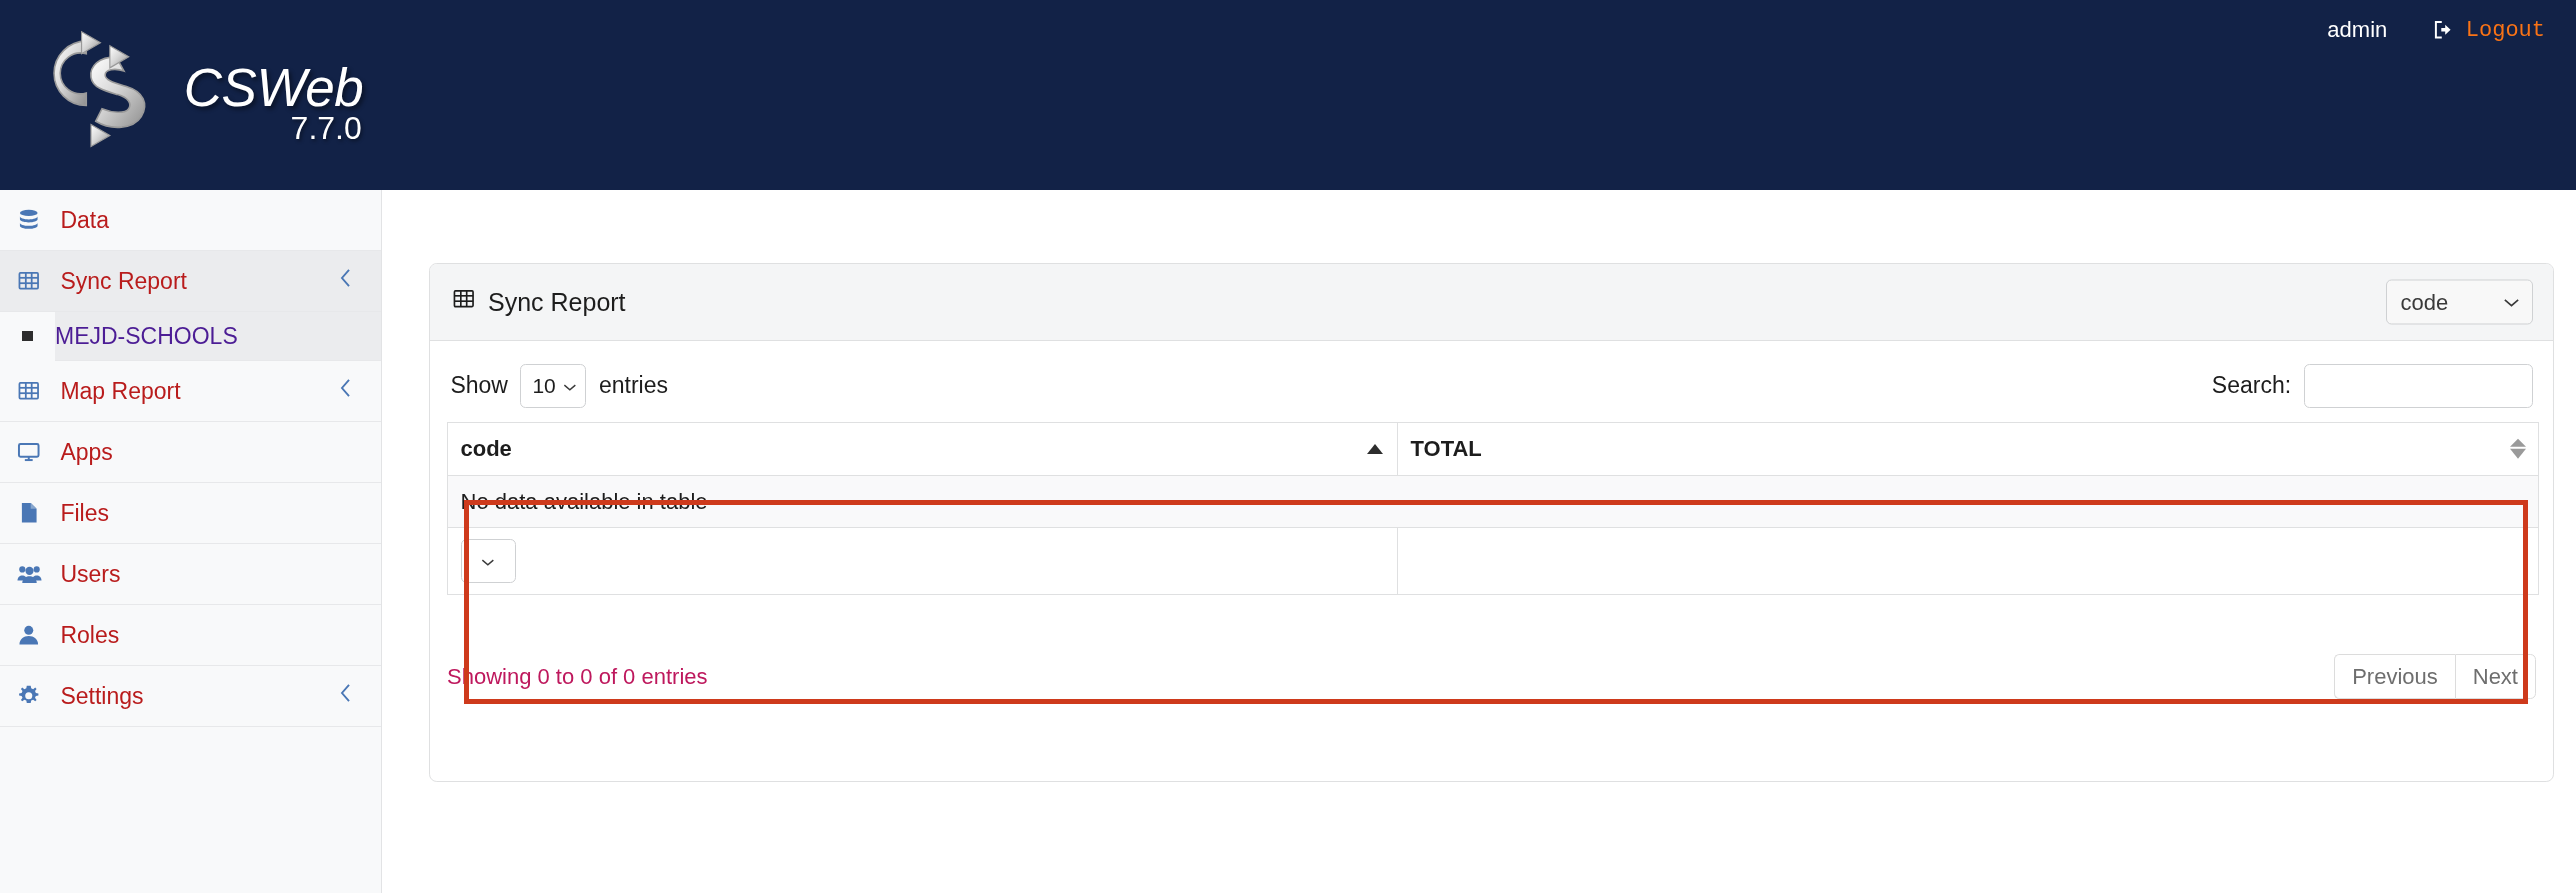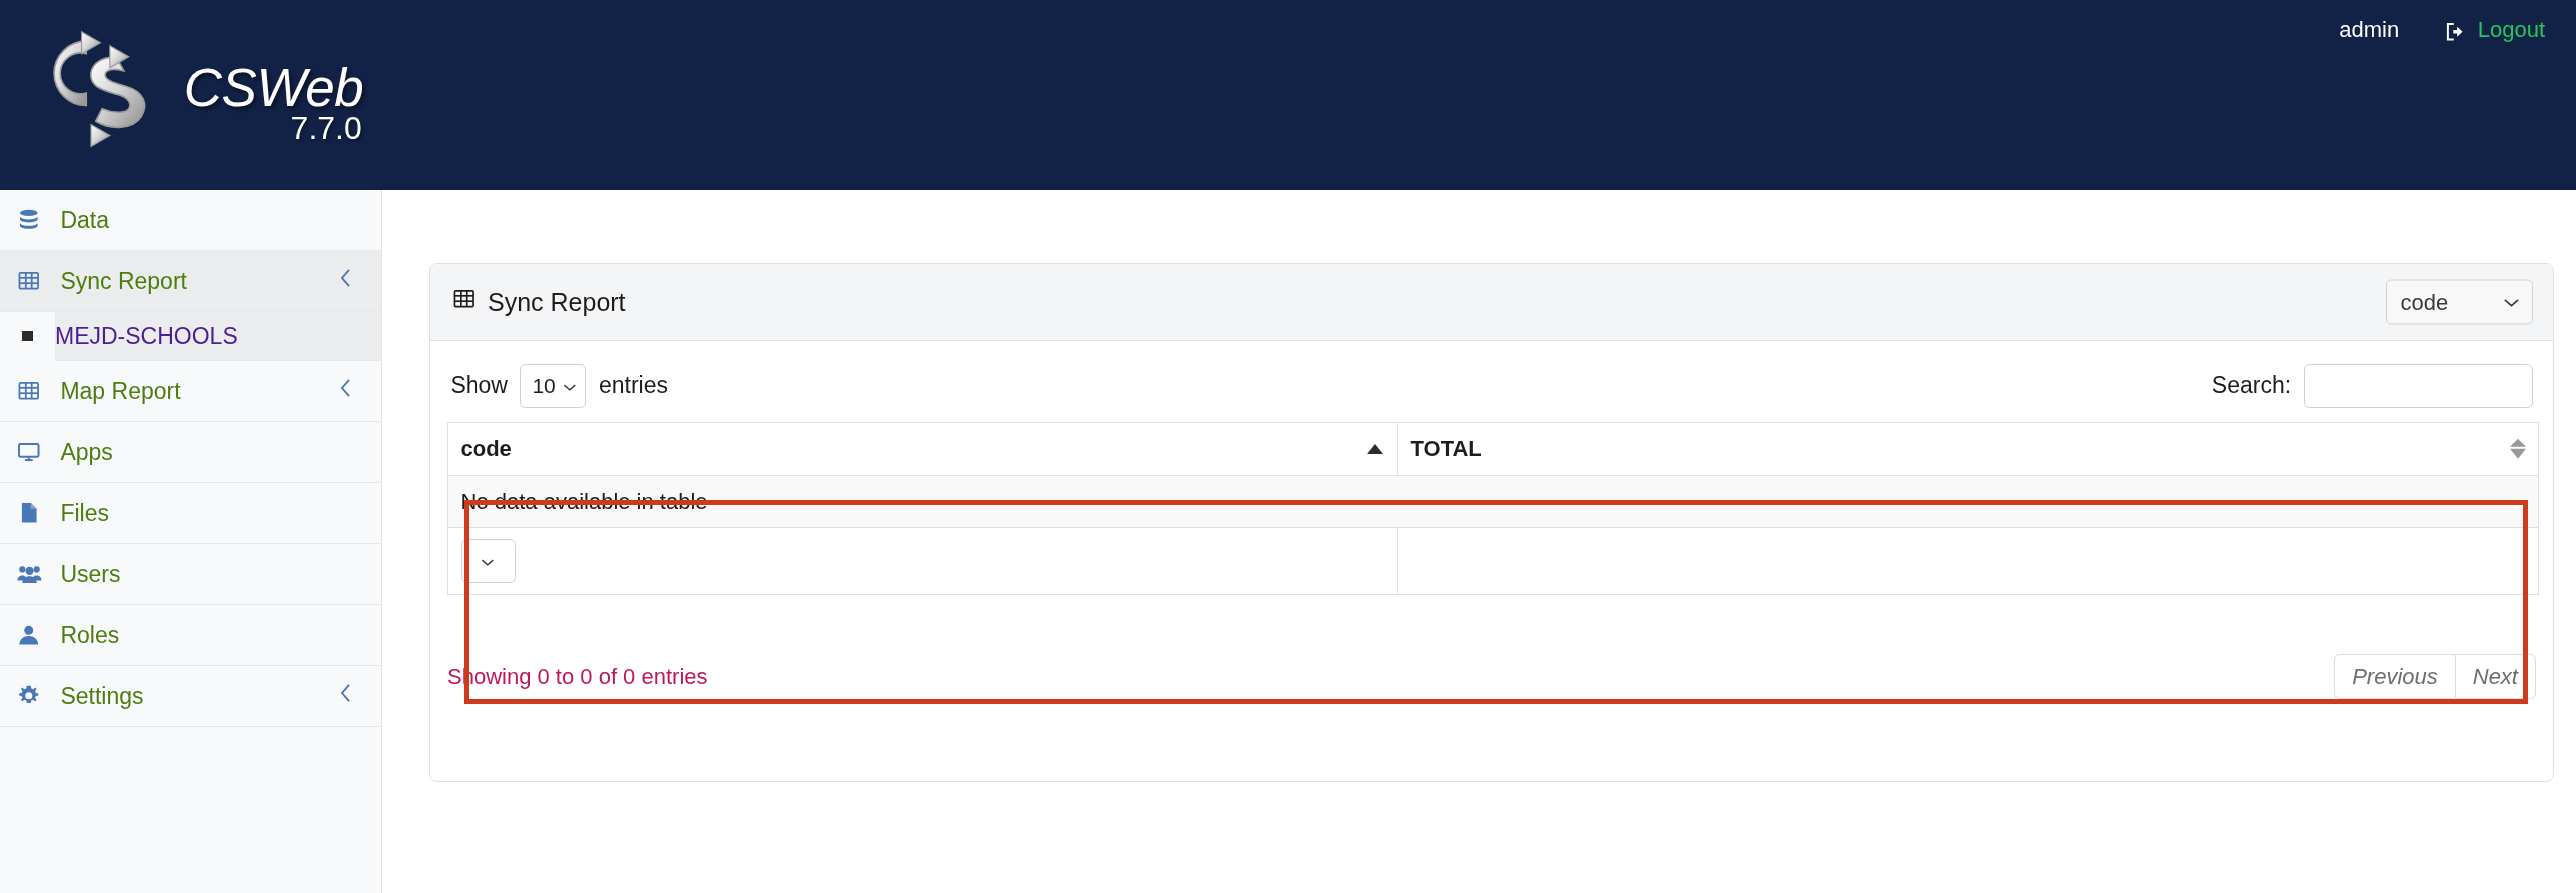--- a/index.html
+++ b/index.html
@@ -35,39 +35,39 @@
     font-size: 32px; color: #ffffff;
     text-shadow: 1.6px 2.4px 3.9px rgba(0,0,0,0.45);
   }
   .topbar-right {
     position: absolute; right: 31px; top: 17px;
     display: flex; align-items: center; gap: 44px;
     color: #ffffff; font-size: 22px;
   }
   .topbar-user { color: #ffffff; }
   .logout-link {
-    display: flex; align-items: flex-end; gap: 11px;
-    color: #22c55e; text-decoration: none;
+    display: flex; align-items: center; gap: 11px;
+    color: #f97316; text-decoration: none; font-family: Liberation Mono, monospace;
   }
   .logout-icon { display: inline-flex; }
 
   
   .sidebar {
     position: absolute; left: 0; top: 190px;
     width: 382px; height: 703px;
     background: #f8f9fa;
     border-right: 0.8px solid #e2e3e5;
   }
   .nav-item {
     position: relative;
     display: flex; align-items: center;
     height: 61px;
     padding-left: 17px;
     border-bottom: 0.8px solid #e7e8ea;
-    color: #4d7c0f;
+    color: #b91c1c;
     font-size: 23px;
     cursor: pointer;
     background: #f8f9fa;
   }
   .nav-item.active { background: #ebecee; }
   .nav-item .nav-icon {
     width: 34px; display: inline-flex; align-items: center;
     justify-content: flex-start; margin-right: 9.4px; flex: 0 0 auto;
   }
   .nav-item .chevron {
@@ -213,21 +213,21 @@
     background: #ffffff;
     display: flex; align-items: center; justify-content: center;
     cursor: pointer;
   }
 
   .dt-bottom {
     position: absolute; left: 17px; right: 17px; top: 313px;
     display: flex; align-items: center; justify-content: space-between;
   }
   .dt-info { font-size: 22px; color: #be185d; }
-  .pager { display: flex; font-style: italic; }
+  .pager { display: flex; }
   .pager-btn {
     height: 45px; padding: 0 17px;
     display: flex; align-items: center;
     border: 0.8px solid #dcdcdc;
     background: #ffffff;
     font-size: 22px; color: #6e6e6e;
     cursor: pointer;
   }
   .pager-btn.prev { border-radius: 5.5px 0 0 5.5px; border-right: none; }
   .pager-btn.next { border-radius: 0 5.5px 5.5px 0; }

